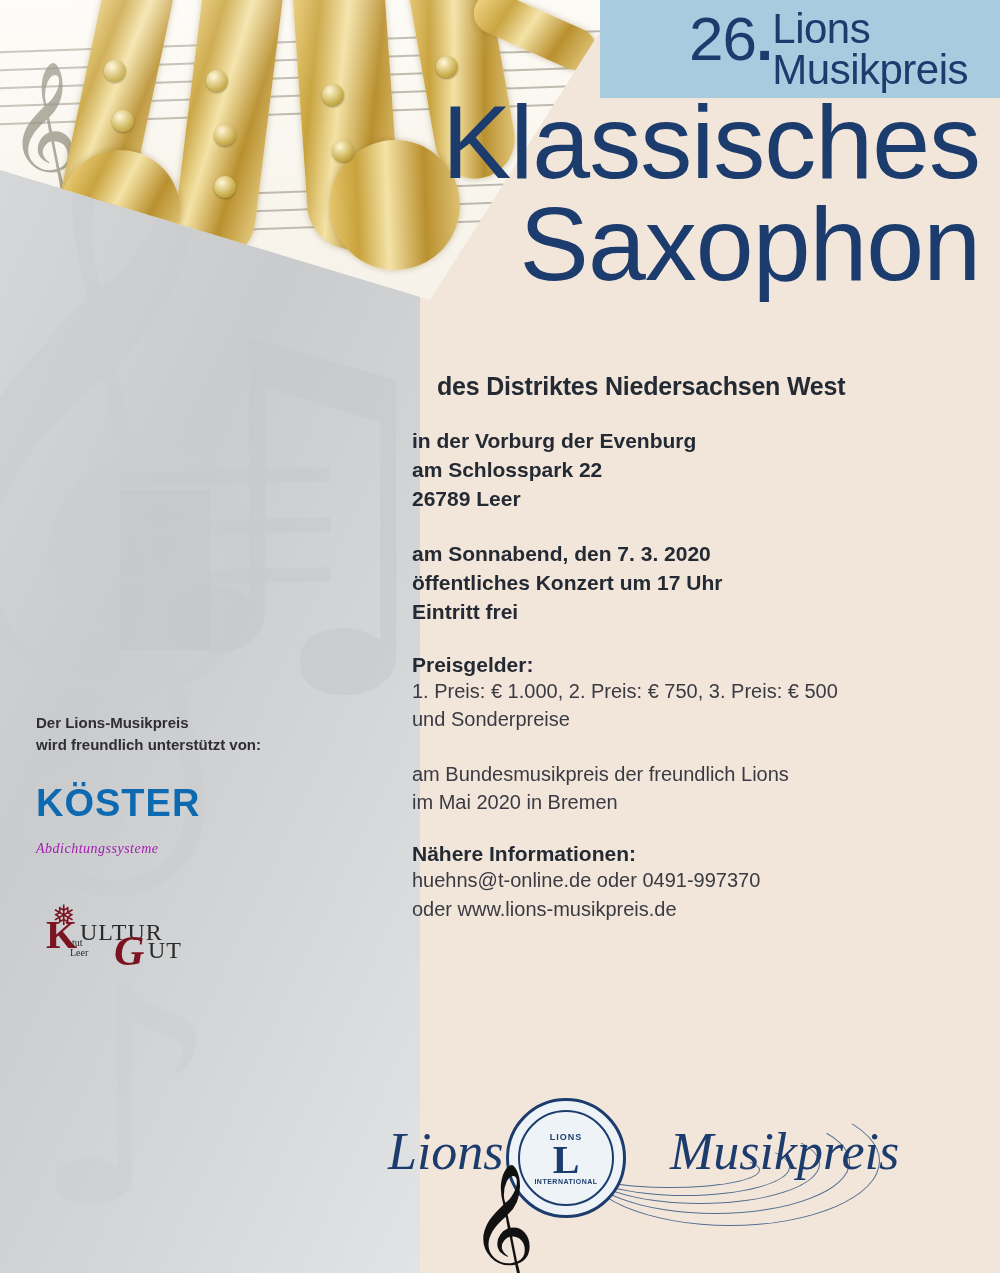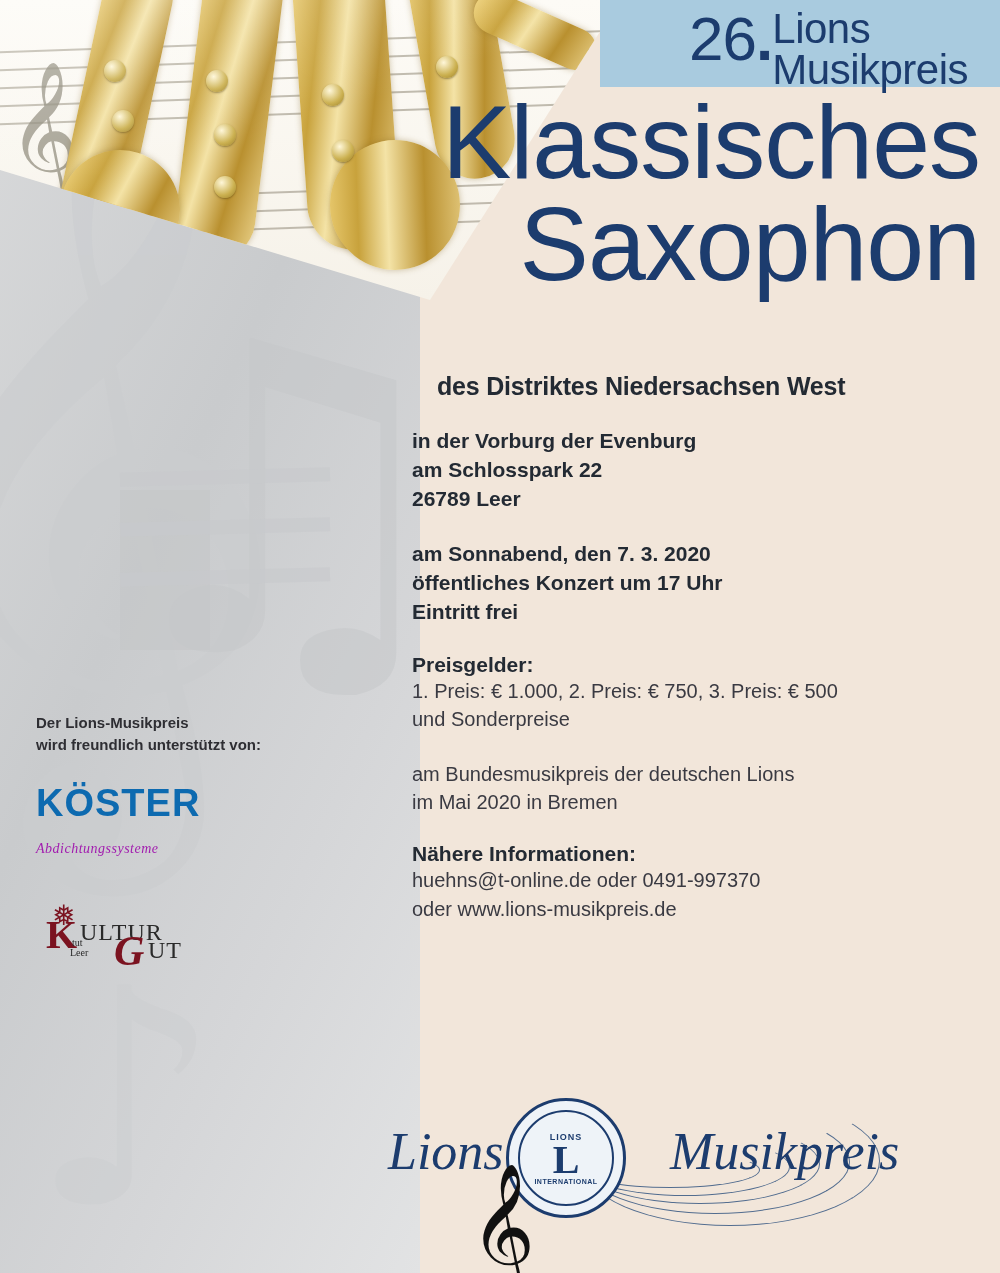--- a/index.html
+++ b/index.html
@@ -94,21 +94,21 @@
   }
   .photo-fade {
     position:absolute; inset:0;
     background: linear-gradient(160deg, rgba(255,255,255,.25) 0%, rgba(255,255,255,0) 45%);
   }
 
   
   .header-block {
     position: absolute;
     right: 0; top: 0;
-    width: 400px; height: 87px;
+    width: 400px; height: 98px;
     background: #a9cbdf;
   }
   .header-inner {
     position: absolute;
     right: 32px; top: 2px;
     display: flex;
     align-items: flex-start;
     color: #1c3c6e;
     font-family: "Liberation Sans", sans-serif;
   }
@@ -354,21 +354,21 @@
       <div class="b">Eintritt frei</div>
     </div>
 
     <div class="blk">
       <div class="head">Preisgelder:</div>
       <div class="n">1. Preis: € 1.000, 2. Preis: € 750, 3. Preis: € 500</div>
       <div class="n">und Sonderpreise</div>
     </div>
 
     <div class="blk">
-      <div class="n">am Bundesmusikpreis der deutschen Lions</div>
+      <div class="n">am Bundesmusikpreis der freundlich Lions</div>
       <div class="n">im Mai 2020 in Bremen</div>
     </div>
 
     <div class="blk">
       <div class="head">Nähere Informationen:</div>
       <div class="n">huehns@t-online.de oder 0491-997370</div>
       <div class="n">oder www.lions-musikpreis.de</div>
     </div>
   </div>
 

